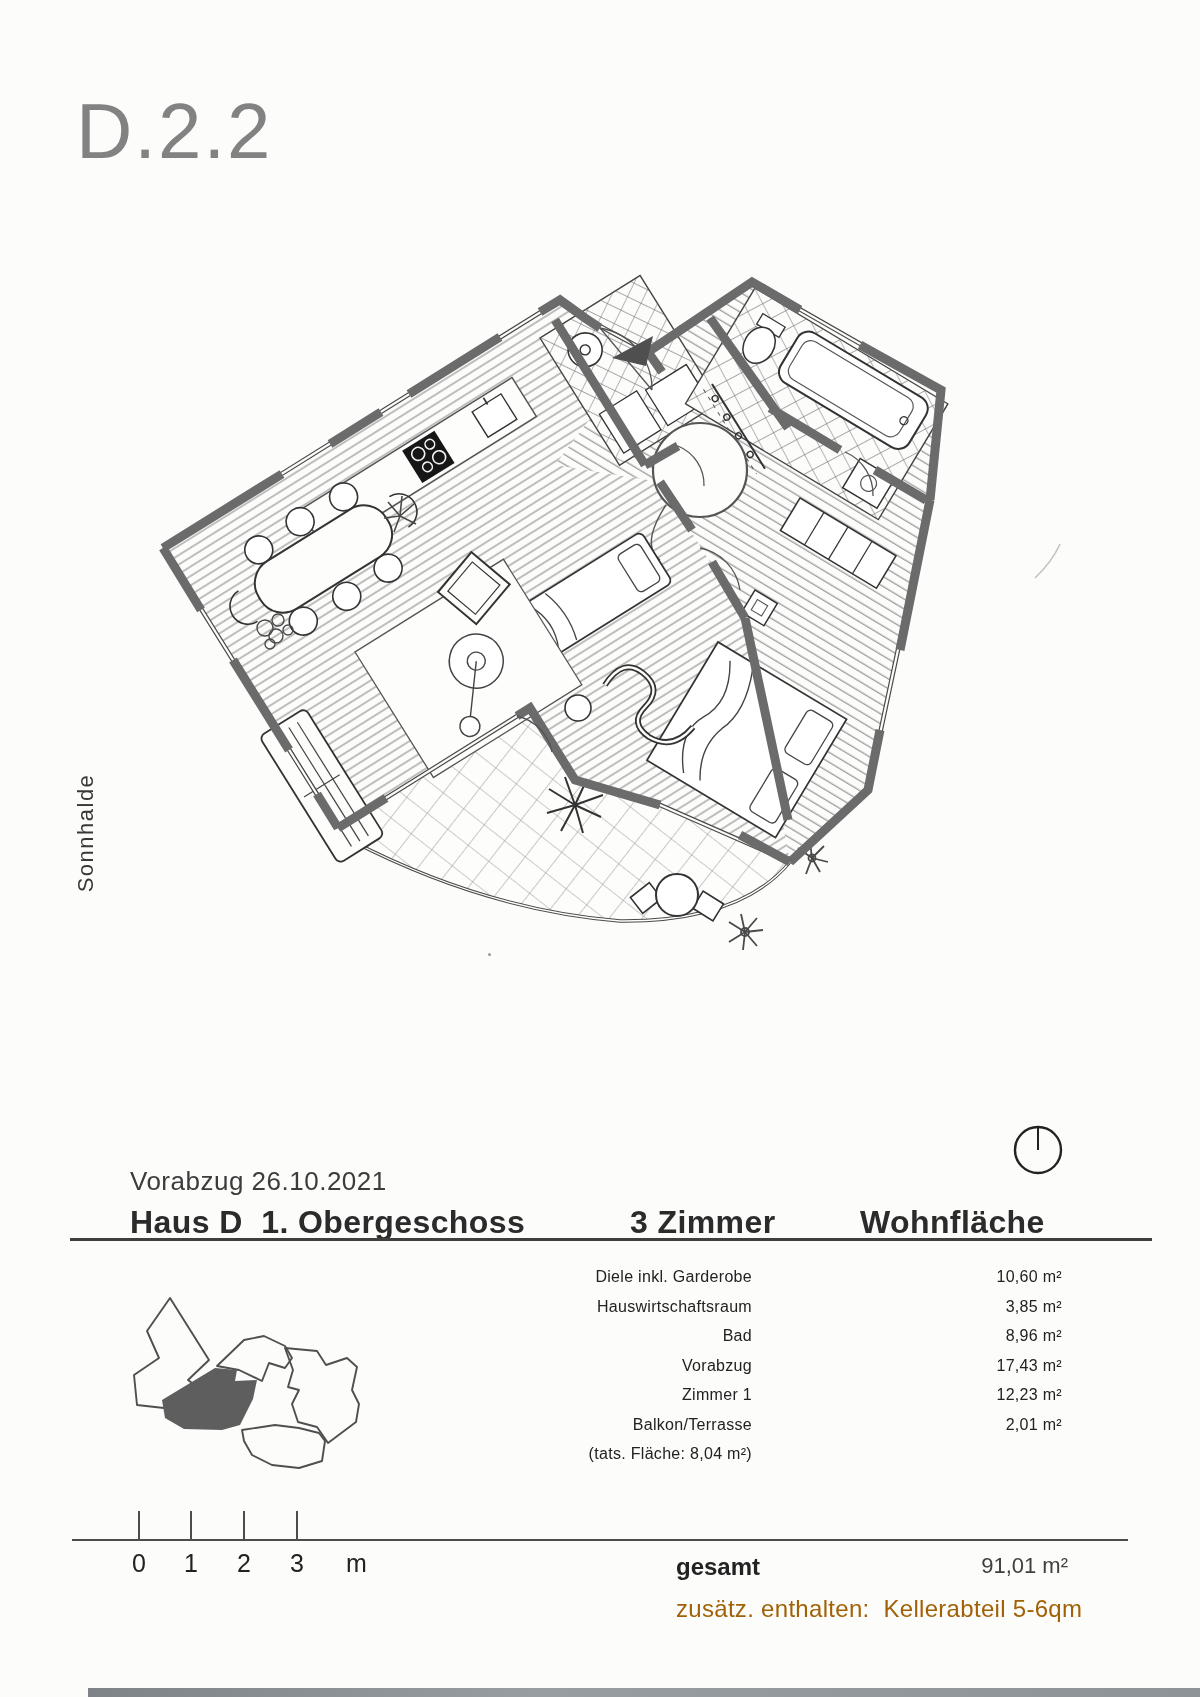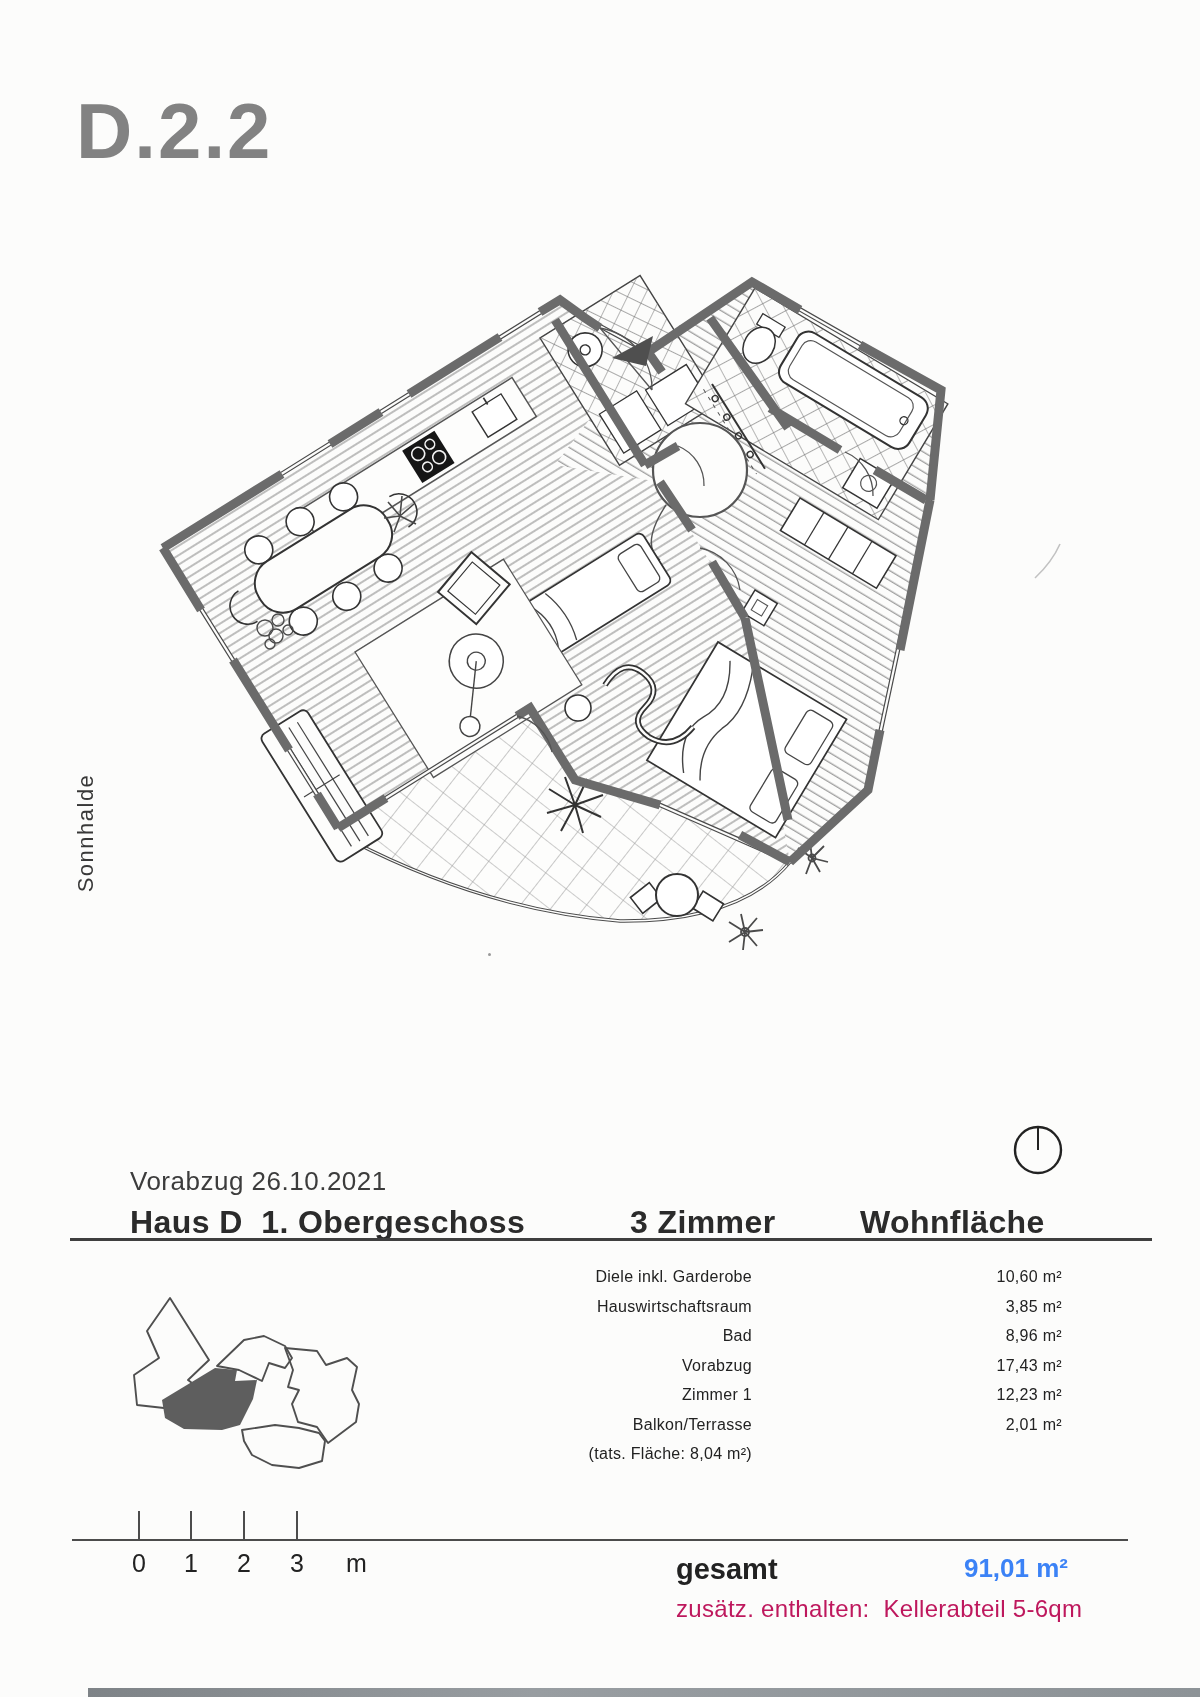--- a/index.html
+++ b/index.html
@@ -1,38 +1,38 @@
 <!DOCTYPE html>
 <html><head>
 <meta charset="utf-8">
 <style>
   html,body{margin:0;padding:0;background:#e8e8e8;}
   .page{position:relative;width:1200px;height:1697px;margin:0 auto;background:#fcfcfb;
         font-family:"Liberation Sans",sans-serif;color:#2e2e2e;overflow:hidden;}
   .abs{position:absolute;}
-  .doc-title{left:76px;top:86px;font-size:78px;font-weight:700;letter-spacing:2px;color:#828282;}
+  .doc-title{left:76px;top:86px;font-size:78px;font-weight:400;letter-spacing:2px;color:#828282;}
   .street{left:-14px;top:820px;width:200px;text-align:center;transform:rotate(-90deg);
           font-size:22px;letter-spacing:1.5px;color:#383838;}
   .revision{left:130px;top:1166px;font-size:26px;color:#3c3c3c;letter-spacing:.5px;white-space:pre-wrap;}
   .hdr{top:1204px;font-size:32px;font-weight:700;color:#2b2b2b;letter-spacing:.4px;white-space:pre-wrap;}
   .hdr-left{left:130px;}
   .hdr-center{left:630px;}
   .hdr-right{left:860px;width:212px;text-align:left;}
   .rule{left:70px;top:1238px;width:1082px;height:3px;background:#3f3f3f;}
   .roomtable{left:420px;top:1262px;width:642px;font-size:16px;color:#222;}
   .roomrow{display:flex;height:29.5px;line-height:29.5px;}
   .roomrow .rlabel{flex:1;text-align:right;letter-spacing:.3px;}
   .roomrow .rvalue{width:310px;text-align:right;letter-spacing:.3px;}
   .scaleline{left:72px;top:1539px;width:1056px;height:2px;background:#4c4c4c;}
   .tick{top:1511px;width:2px;height:28px;background:#4c4c4c;}
   .ticklabel{top:1549px;width:34px;text-align:center;font-size:25px;font-weight:500;color:#222;}
   .unitlabel{left:346px;top:1549px;font-size:25px;font-weight:500;color:#222;}
-  .total-label{left:676px;top:1553px;font-size:29px;font-weight:700;color:#222;}
-  .total-value{left:860px;top:1553px;width:208px;text-align:right;font-size:26px;font-weight:700;color:#3b82f6;}
-  .note{left:676px;top:1595px;font-size:24px;color:#be185d;letter-spacing:.3px;white-space:pre-wrap;}
+  .total-label{left:676px;top:1553px;font-size:24px;font-weight:700;color:#222;}
+  .total-value{left:860px;top:1553px;width:208px;text-align:right;font-size:22px;font-weight:400;color:#404040;}
+  .note{left:676px;top:1595px;font-size:24px;color:#a16207;letter-spacing:.3px;white-space:pre-wrap;}
   .scan-strip{left:88px;top:1688px;width:1112px;height:9px;
               background:linear-gradient(90deg,#7e8387 0%,#989da1 40%,#8d9397 100%);}
   .dot{width:3px;height:3px;border-radius:50%;background:#999;}
 </style>
 </head>
 <body>
 
 <div class="page">
 
   <div class="abs doc-title">D.2.2</div>

